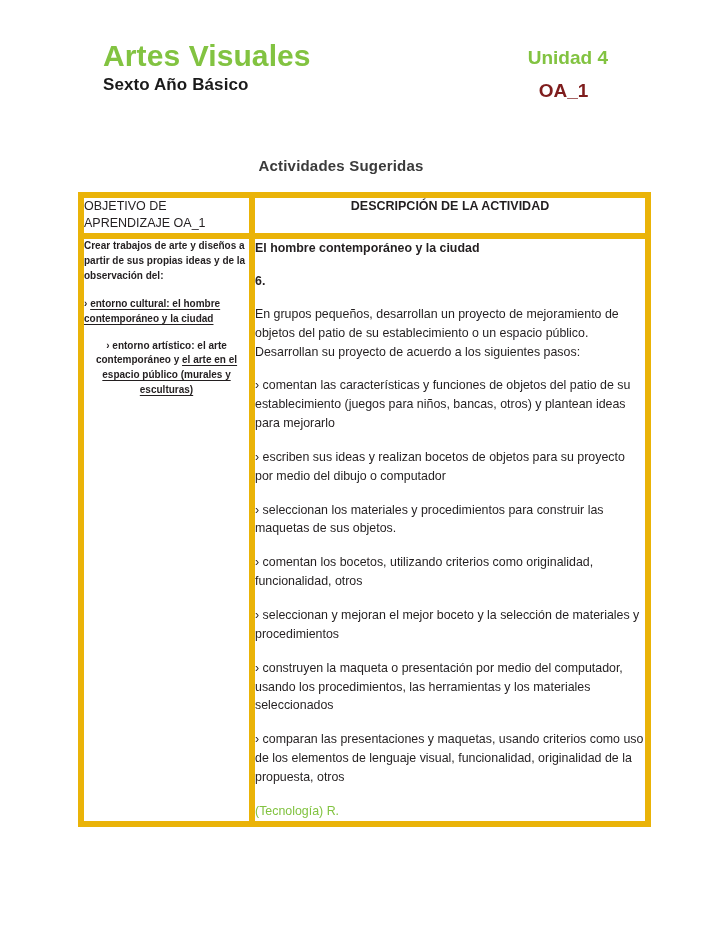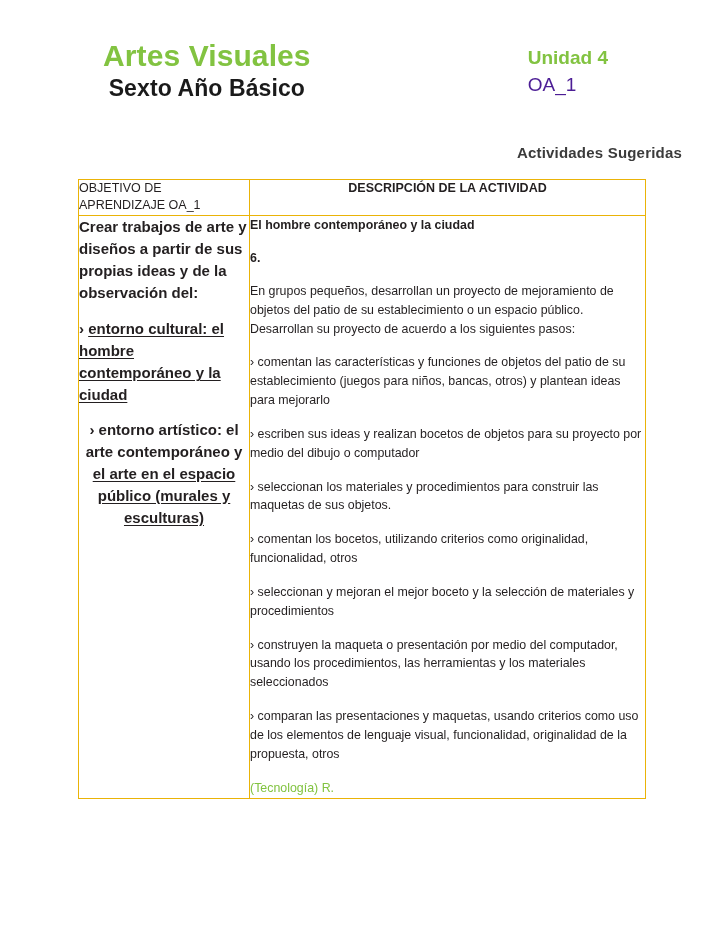--- a/index.html
+++ b/index.html
@@ -32,66 +32,65 @@
   }
   .header-left { line-height: 1.05; }
   .subject-title {
     font-size: 30px;
     font-weight: bold;
     color: #82c341;
     letter-spacing: 0.1px;
     margin: 0 0 4px 0;
   }
   .grade-title {
-    font-size: 23px;
+    font-size: 17px;
     font-weight: bold;
     color: #1a1a1a;
     margin: 0;
     letter-spacing: 0.1px;
-    text-align: center;
   }
   .header-right {
     text-align: left;
     line-height: 1.15;
     padding-top: 7px;
   }
   .unit-label {
     font-size: 19px;
     font-weight: bold;
     color: #82c341;
     margin: 0 0 5px 0;
   }
   .oa-label {
     font-size: 19px;
-    font-weight: normal;
-    color: #4c1d95;
-    margin: 0;
+    font-weight: bold;
+    color: #7f1d1d;
+    margin: 11px;
   }
 
   
   .section-title {
-    text-align: right;
+    text-align: center;
     font-size: 15px;
     font-weight: bold;
     color: #3b3b3b;
     margin: 44px 0 0 0;
     padding-right: 38px;
     letter-spacing: 0.2px;
   }
 
   
   .activities-table {
     margin: 18px 0 0 78px;
     width: 567px;
     border-collapse: collapse;
     table-layout: fixed;
   }
   .activities-table td,
   .activities-table th {
-    border: 1px solid #eab308;
+    border: 6px solid #eab308;
     vertical-align: top;
     padding: 0;
   }
   .col-objective { width: 171px; }
   .col-description { width: 396px; }
 
   .th-objective {
     padding: 9px 8px 20px 9px;
     font-size: 12.5px;
     font-weight: normal;
@@ -103,21 +102,21 @@
     padding: 9px 8px 20px 8px;
     font-size: 12.5px;
     font-weight: bold;
     text-align: center;
     line-height: 1.42;
     color: #231f20;
   }
 
   .td-objective {
     padding: 10px 9px 14px 9px;
-    font-size: 15px;
+    font-size: 10px;
     font-weight: bold;
     line-height: 1.47;
     color: #231f20;
   }
   .td-description {
     padding: 10px 14px 14px 9px;
     font-size: 12.4px;
     line-height: 1.52;
     color: #231f20;
   }

